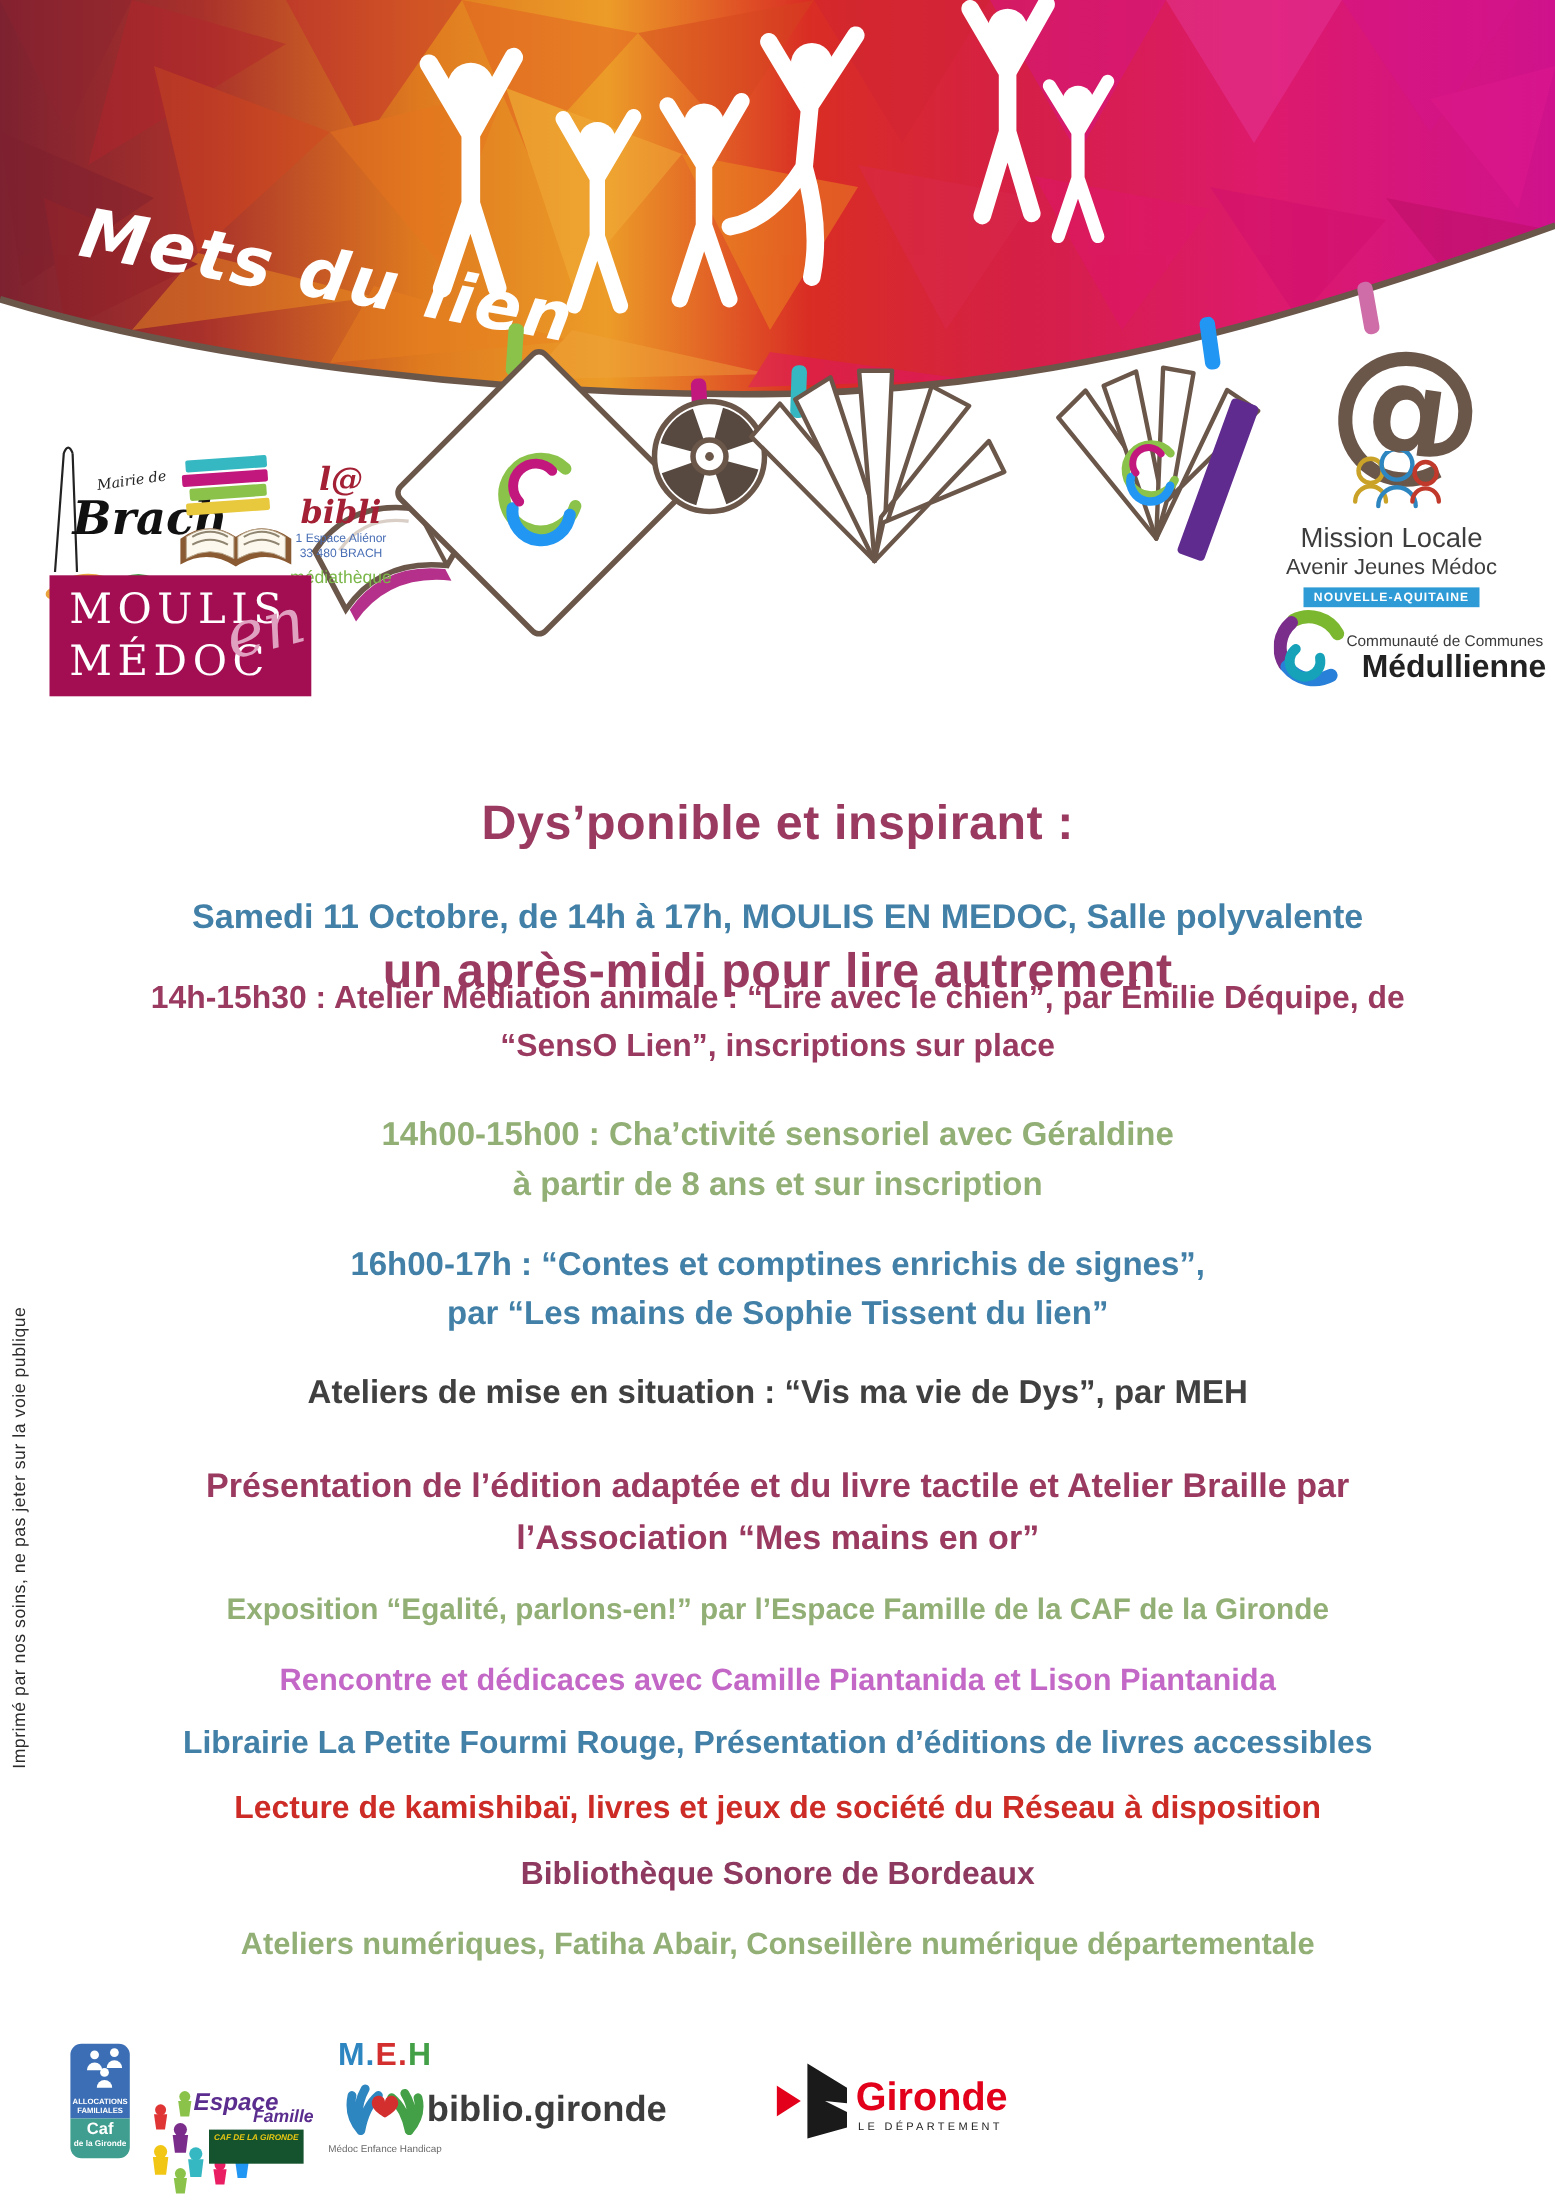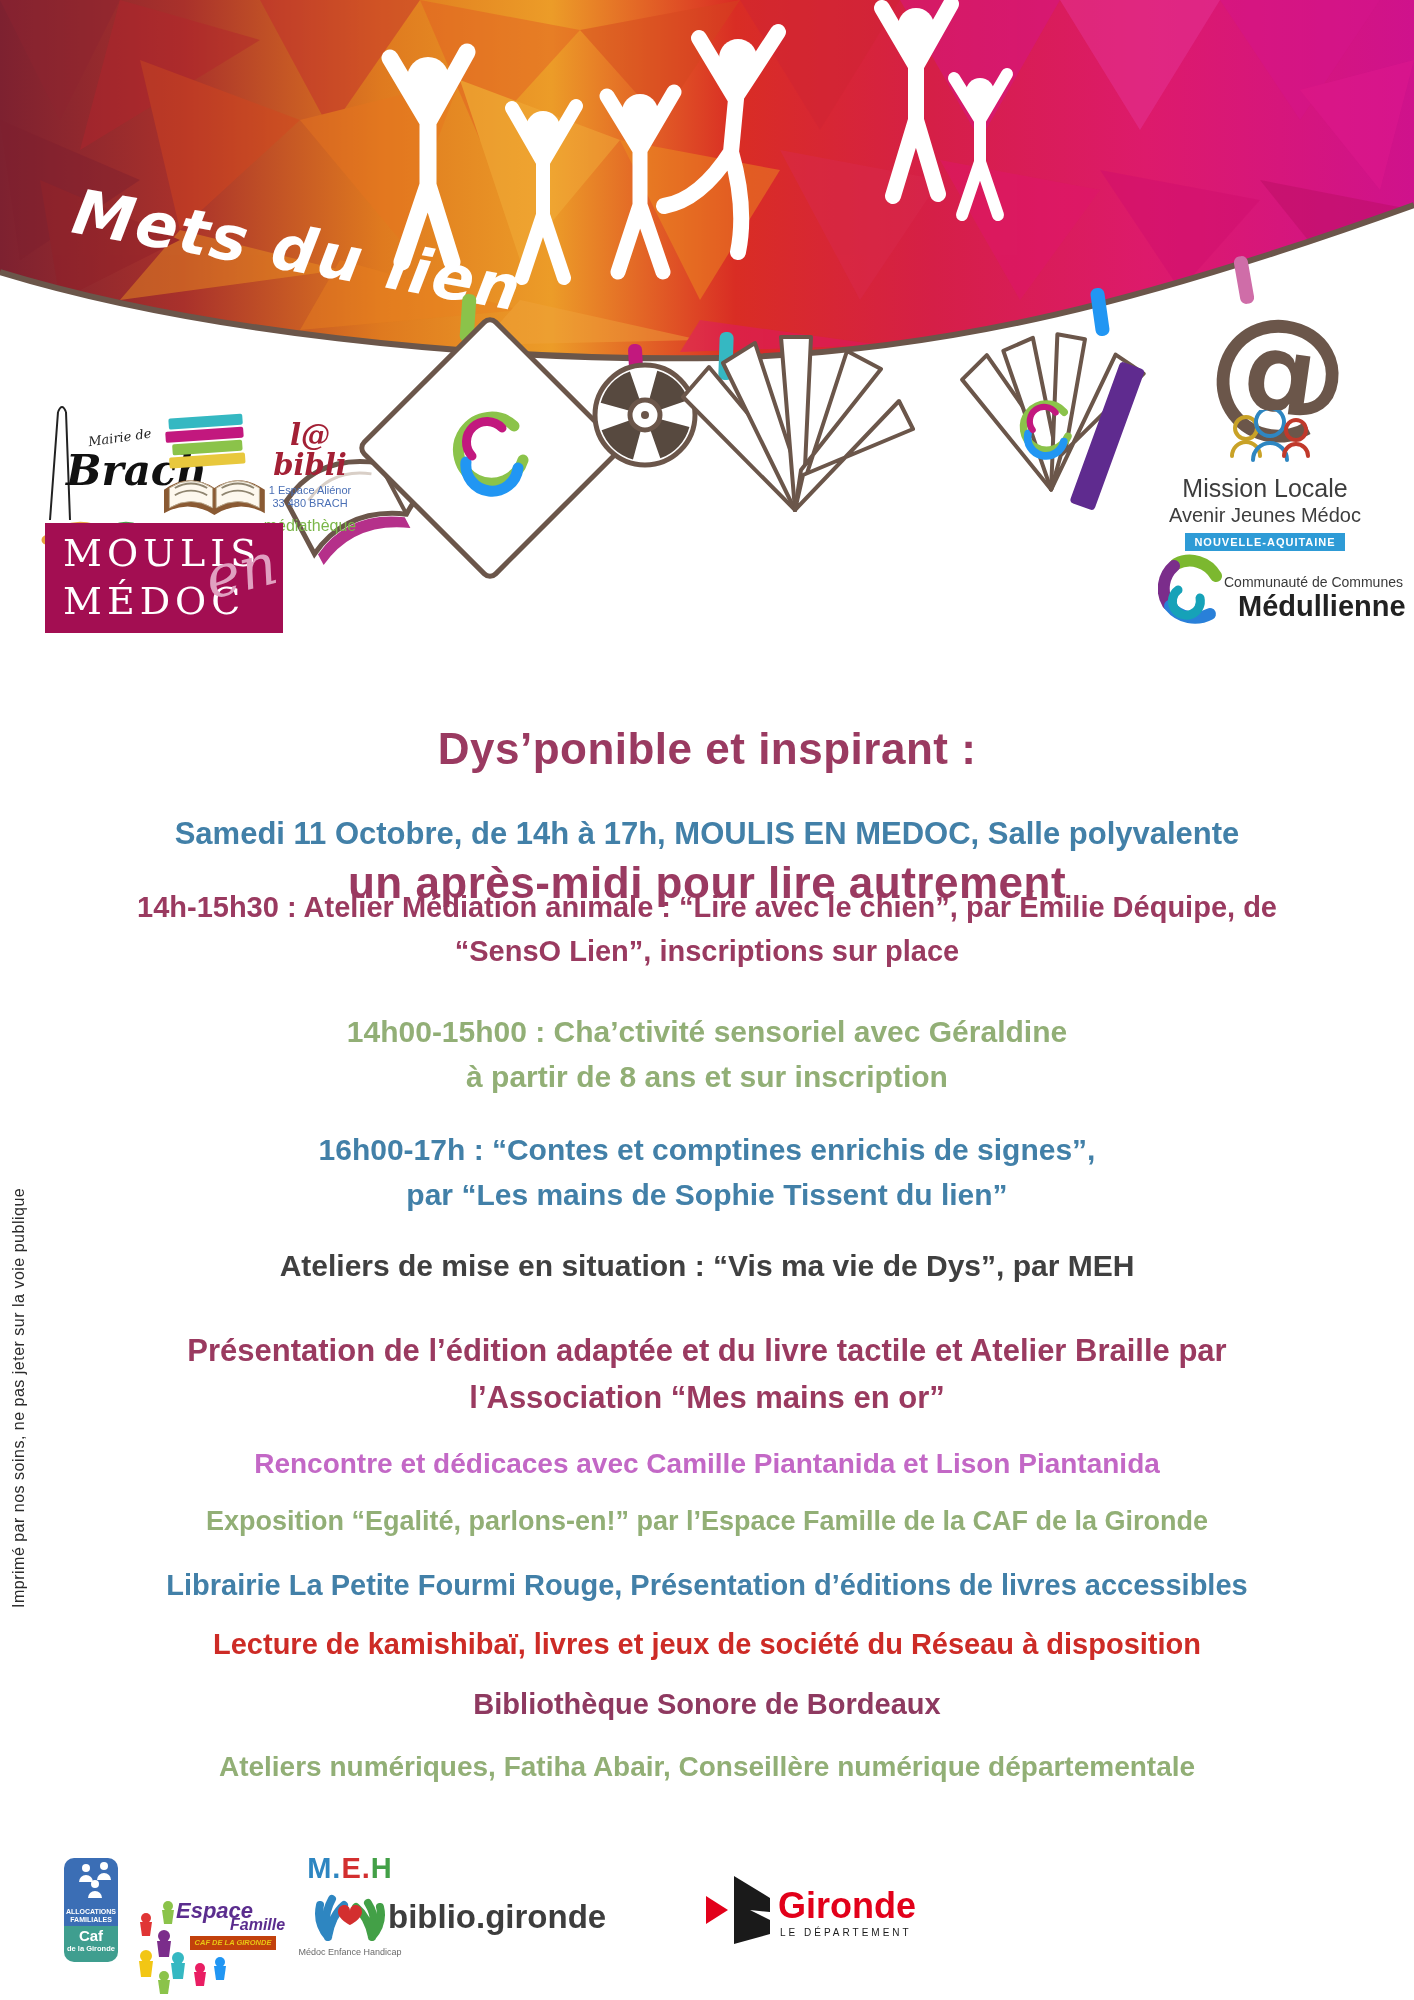--- a/index.html
+++ b/index.html
@@ -41,21 +41,21 @@
   .buvette .b2{font-size:24px;line-height:27px;color:#5c5c5c;white-space:pre-line;margin-top:9px;}
   .caf{left:64px;top:1858px;width:54px;height:104px;font-weight:bold;text-align:center;color:#fff;}
   .caf .top{position:absolute;top:0;left:0;right:0;height:68px;background:#3b6eb5;border-radius:10px 10px 0 0;}
   .caf .a{position:absolute;bottom:2px;left:0;right:0;font-size:7px;line-height:8px;}
   .caf .bot{position:absolute;bottom:0;left:0;right:0;height:36px;background:#3f9e8f;border-radius:0 0 10px 10px;}
   .caf .c{font-size:15px;line-height:16px;margin-top:2px;}
   .caf .g{font-size:7.5px;}
   .espace{left:134px;top:1884px;width:150px;height:112px;}
   .espace .w1{position:absolute;left:42px;top:14px;font:italic bold 22px "Liberation Sans",sans-serif;color:#5b2d8e;}
   .espace .w2{position:absolute;left:96px;top:32px;font:italic bold 16px "Liberation Sans",sans-serif;color:#5b2d8e;}
-  .espace .band{position:absolute;left:56px;top:52px;width:86px;height:14px;background:#c2410c;
+  .espace .band{position:absolute;left:56px;top:52px;width:86px;height:31px;background:#14532d;
         font:italic bold 7.5px "Liberation Sans",sans-serif;color:#e8c614;text-align:center;line-height:14px;}
   .meh{left:298px;top:1852px;width:104px;height:115px;text-align:center;}
   .meh .name{font-size:29px;font-weight:bold;letter-spacing:1px;}
   .meh .cap{font-size:9px;color:#6a6a6a;margin-top:2px;}
   .bgir{left:388px;top:1898px;width:170px;font-size:33px;font-weight:bold;color:#3d3d3d;}
   .gironde{left:706px;top:1872px;width:210px;height:78px;}
   .sidenote{left:10px;top:1168px;height:440px;writing-mode:vertical-rl;transform:rotate(180deg);
         font-size:16px;color:#2b2b2b;letter-spacing:.5px;}
 </style>
 </head>
@@ -282,22 +282,22 @@
   <div class="abs program">
     <div class="line" style="font-size: 29px; margin-bottom: 36px; color: rgb(154, 58, 96);">14h-15h30 : Atelier Médiation animale : “Lire avec le chien”, par Émilie Déquipe, de
 “SensO Lien”, inscriptions sur place</div>
     <div class="line" style="font-size: 30px; margin-bottom: 28px; color: rgb(146, 175, 118);">14h00-15h00 : Cha’ctivité sensoriel avec Géraldine
 à partir de 8 ans et sur inscription</div>
     <div class="line" style="font-size: 30px; margin-bottom: 26px; color: rgb(66, 128, 168);">16h00-17h : “Contes et comptines enrichis de signes”,
 par “Les mains de Sophie Tissent du lien”</div>
     <div class="line" style="font-size: 30px; margin-bottom: 40px; color: #404040;">Ateliers de mise en situation : “Vis ma vie de Dys”, par MEH</div>
     <div class="line" style="font-size: 31px; margin-bottom: 22px; color: rgb(154, 58, 96);">Présentation de l’édition adaptée et du livre tactile et Atelier Braille par
 l’Association “Mes mains en or”</div>
+    <div class="line" style="font-size: 27px; margin-bottom: 22px; color: rgb(146, 175, 118);">Exposition “Egalité, parlons-en!” par l’Espace Famille de la CAF de la Gironde</div>
     <div class="line" style="font-size: 28px; margin-bottom: 16px; color: rgb(195, 104, 198);">Rencontre et dédicaces avec Camille Piantanida et Lison Piantanida</div>
-    <div class="line" style="font-size: 27px; margin-bottom: 22px; color: rgb(146, 175, 118);">Exposition “Egalité, parlons-en!” par l’Espace Famille de la CAF de la Gironde</div>
     <div class="line" style="font-size: 29px; margin-bottom: 16px; color: rgb(66, 128, 168);">Librairie La Petite Fourmi Rouge, Présentation d’éditions de livres accessibles</div>
     <div class="line" style="font-size: 29px; margin-bottom: 16px; color: rgb(205, 43, 38);">Lecture de kamishibaï, livres et jeux de société du Réseau à disposition</div>
     <div class="line" style="font-size: 29px; margin-bottom: 20px; color: rgb(142, 57, 96);">Bibliothèque Sonore de Bordeaux</div>
     <div class="line" style="font-size: 28px; color: rgb(146, 175, 118);">Ateliers numériques, Fatiha Abair, Conseillère numérique départementale</div>
   </div>
 
 
   <div class="abs caf">
     <div class="top">
       <svg width="66" height="50" viewBox="0 0 66 50">

